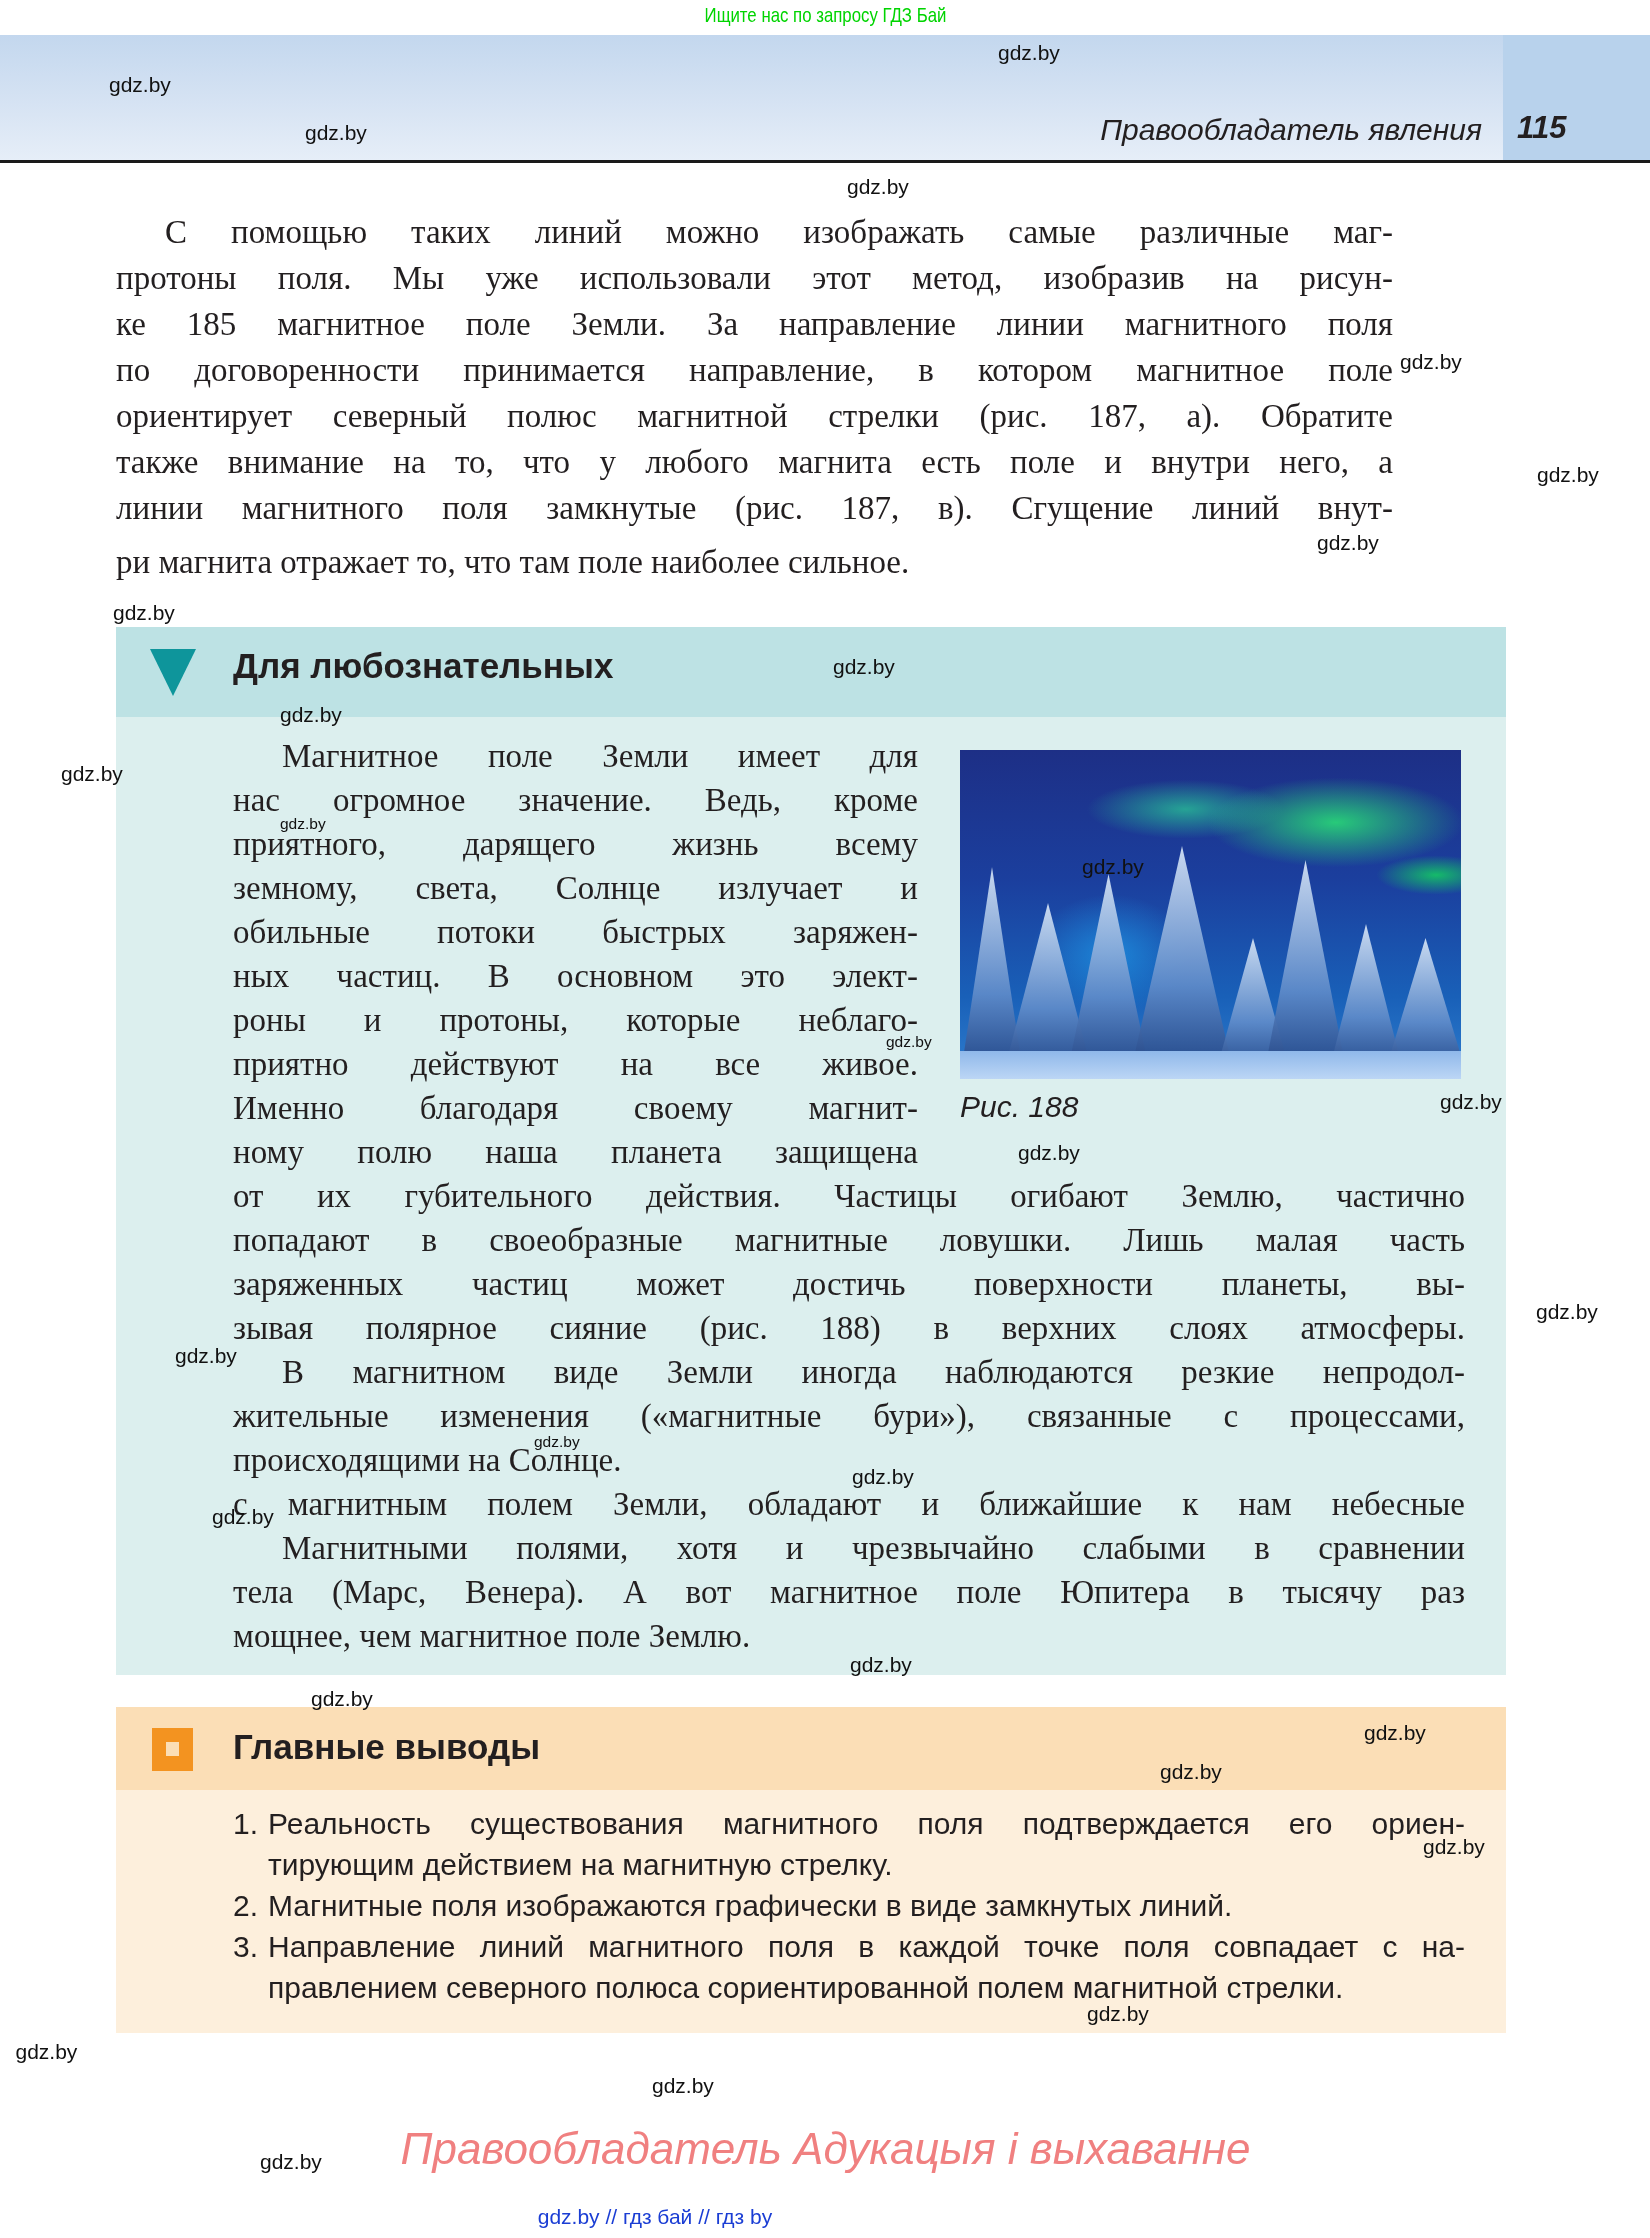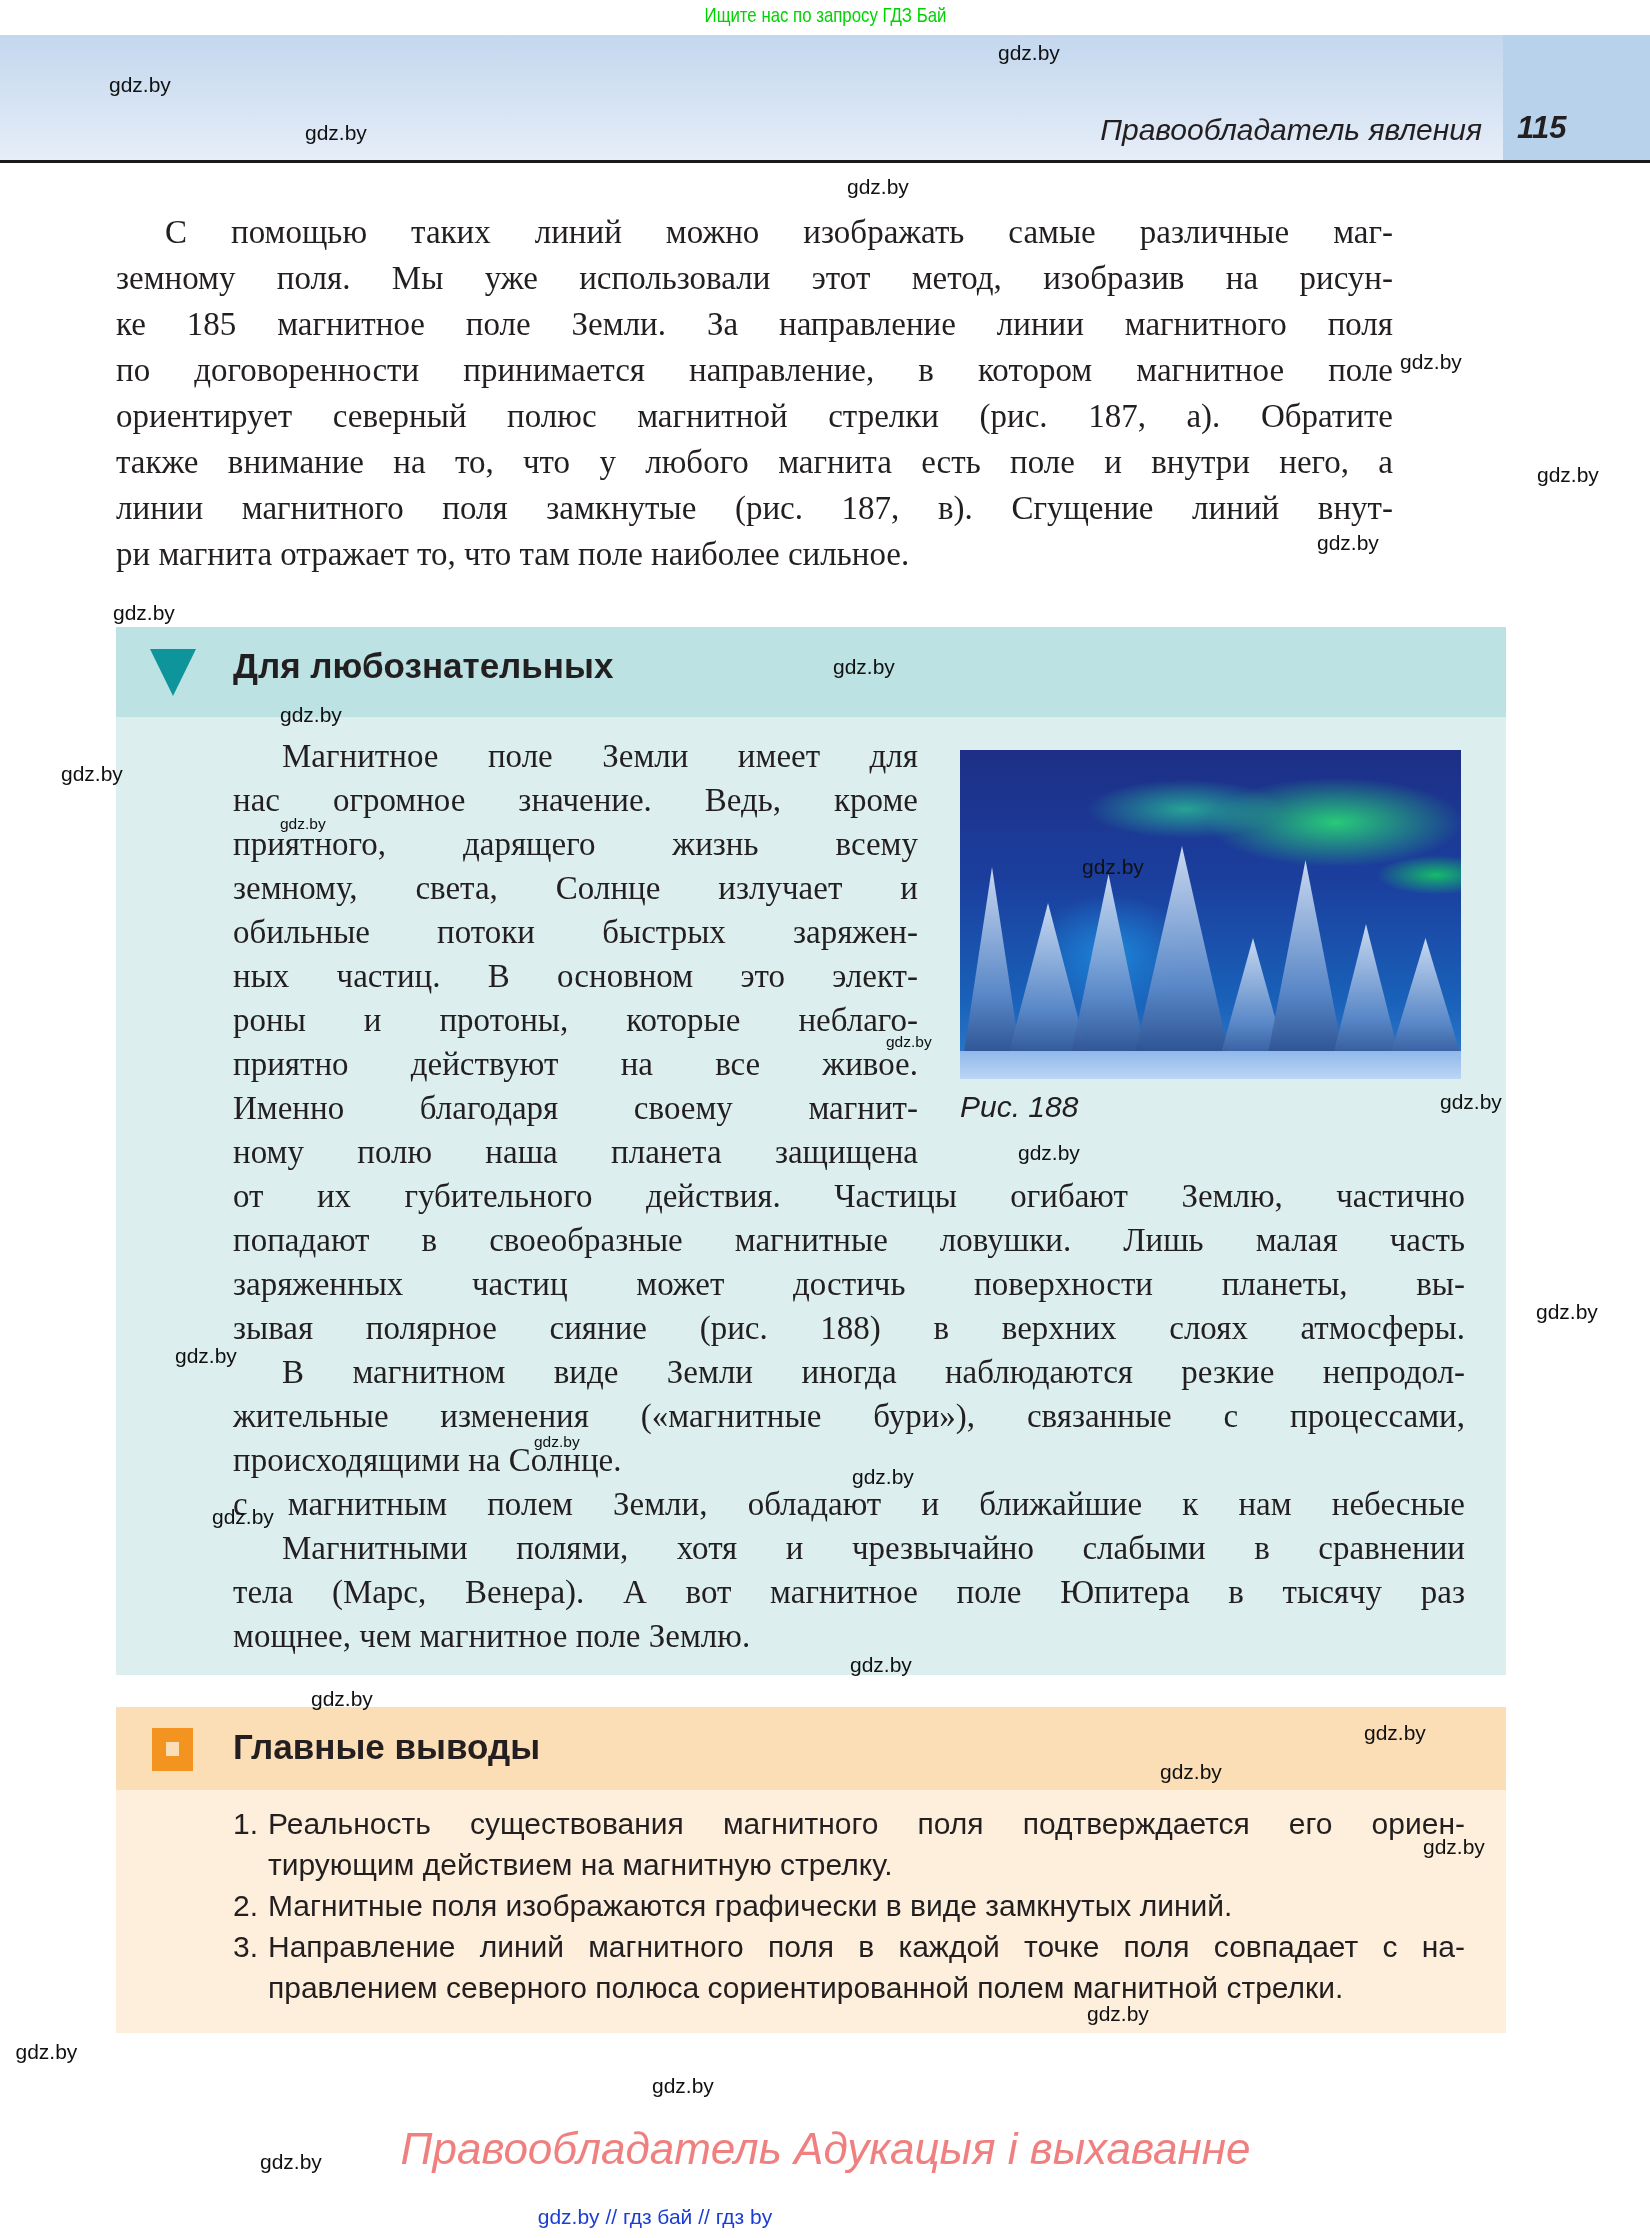--- a/index.html
+++ b/index.html
@@ -7,21 +7,21 @@
   .abs { position: absolute; }
   .search-banner { left: 0; top: 0; width: 1651px; text-align: center; font-family: "Liberation Sans", sans-serif; font-size: 21px; color: #00d400; top: 2.8px; transform: scaleX(0.8); }
   .header-band { left: 0; top: 35px; width: 1503px; height: 125px; background: linear-gradient(180deg, #c3d7ee 0%, #d6e3f3 55%, #e6eef8 100%); }
   .header-tab { left: 1503px; top: 35px; width: 148px; height: 125px; background: #b8d2ec; }
   .header-rule { left: 0; top: 160px; width: 1651px; height: 2.8px; background: #1a1a1a; }
   .running-title { left: 1073px; top: 113px; width: 409px; text-align: right; font-family: "Liberation Sans", sans-serif; font-style: italic; font-size: 30px; color: #231f20; }
   .page-num { left: 1517px; top: 110px; font-family: "Liberation Sans", sans-serif; font-style: italic; font-weight: bold; font-size: 31px; color: #231f20; }
 
   .main-text { left: 116px; top: 209px; width: 1277px; font-size: 33px; line-height: 46px; text-align: justify; }
   .main-text .line { display: block; text-align: justify; text-align-last: justify; white-space: nowrap; }
-  .main-text .line.last { text-align-last: left; }
+  .main-text .line.last { text-align-last: left; margin-top: 8px; }
   .indent { padding-left: 49px; }
 
   .aside { left: 116px; top: 627px; width: 1390px; height: 1048px; background: #dcefee; }
   .aside-head { left: 116px; top: 627px; width: 1390px; height: 90px; background: #bde2e4; }
   .aside-tri { left: 150px; top: 649px; width: 0; height: 0; border-left: 23px solid transparent; border-right: 23px solid transparent; border-top: 47px solid #0e959b; }
   .aside-title { left: 233px; top: 646px; font-family: "Liberation Sans", sans-serif; font-weight: bold; font-size: 35px; color: #231f20; }
 
   .aside-col { left: 233px; top: 734px; width: 685px; font-size: 33px; line-height: 44px; }
   .aside-col .line, .aside-full .line { display: block; white-space: nowrap; text-align: justify; text-align-last: justify; }
   .aside-full { left: 233px; top: 1174px; width: 1232px; font-size: 33px; line-height: 44px; }
@@ -61,21 +61,21 @@
 <div class="abs search-banner">Ищите нас по запросу ГДЗ Бай</div>
 
 <div class="abs header-band"></div>
 <div class="abs header-tab"></div>
 <div class="abs header-rule"></div>
 <div class="abs running-title">Правообладатель явления</div>
 <div class="abs page-num">115</div>
 
 <div class="abs main-text">
   <span class="line indent">С помощью таких линий можно изображать самые различные маг-</span>
-  <span class="line">земному поля. Мы уже использовали этот метод, изобразив на рисун-</span>
+  <span class="line">протоны поля. Мы уже использовали этот метод, изобразив на рисун-</span>
   <span class="line">ке 185 магнитное поле Земли. За направление линии магнитного поля</span>
   <span class="line">по договоренности принимается направление, в котором магнитное поле</span>
   <span class="line">ориентирует северный полюс магнитной стрелки (рис. 187, а). Обратите</span>
   <span class="line">также внимание на то, что у любого магнита есть поле и внутри него, а</span>
   <span class="line">линии магнитного поля замкнутые (рис. 187, в). Сгущение линий внут-</span>
   <span class="line last">ри магнита отражает то, что там поле наиболее сильное.</span>
 </div>
 
 <div class="abs aside"></div>
 <div class="abs aside-head"></div>

